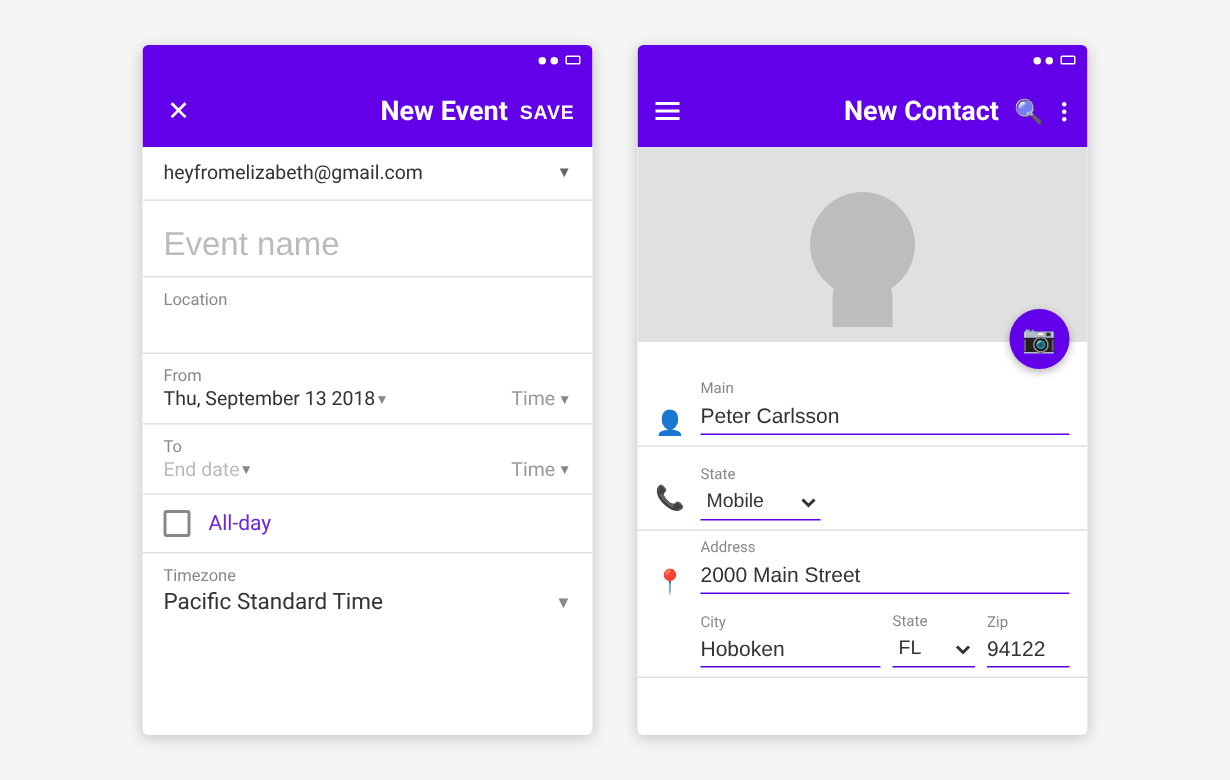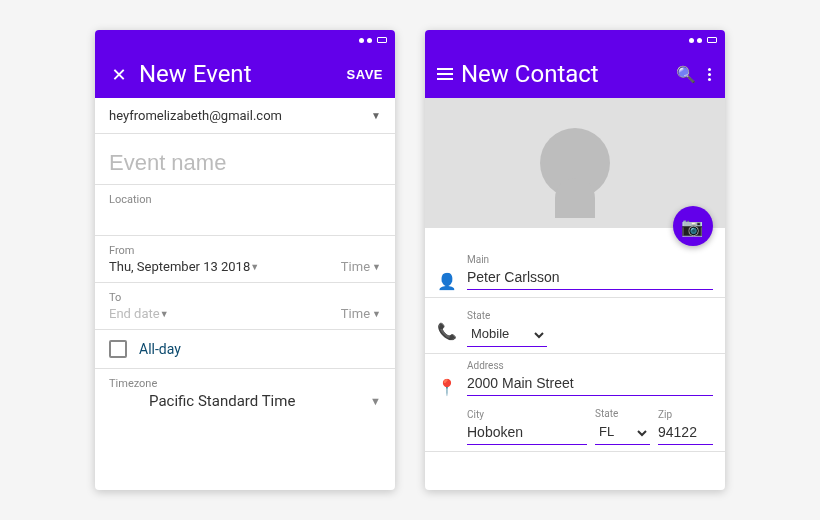--- a/index.html
+++ b/index.html
@@ -51,23 +51,24 @@
     .app-bar {
       background: #6200ea;
       height: 48px;
       display: flex;
       align-items: center;
       padding: 0 12px;
       gap: 8px;
     }
     .app-bar-title {
       color: white;
-      font-size: 24px;
-      font-weight: 400;
-      flex: 1;
+      font-size: 18px;
+      font-weight: 700;
+      flex: 1;
+      text-align: right;
     }
     .app-bar-btn {
       color: white;
       font-size: 13px;
       font-weight: 600;
       background: none;
       border: none;
       cursor: pointer;
       letter-spacing: 0.5px;
     }
@@ -168,31 +169,30 @@
       gap: 12px;
     }
     .checkbox-box {
       width: 18px; height: 18px;
       border: 2px solid #888;
       border-radius: 2px;
       display: flex; align-items: center; justify-content: center;
     }
     .allday-label {
       font-size: 14px;
-      color: #0c4a6e;
+      color: #6d28d9;
     }
 
     
     .timezone-field {
       padding: 8px 14px;
     }
     .timezone-row {
       display: flex;
       align-items: center;
-      margin-left: 40px;
     }
     .timezone-value {
       font-size: 15px;
       color: #333;
       flex: 1;
     }
 
     
     .contact-avatar-area {
       background: #e0e0e0;

